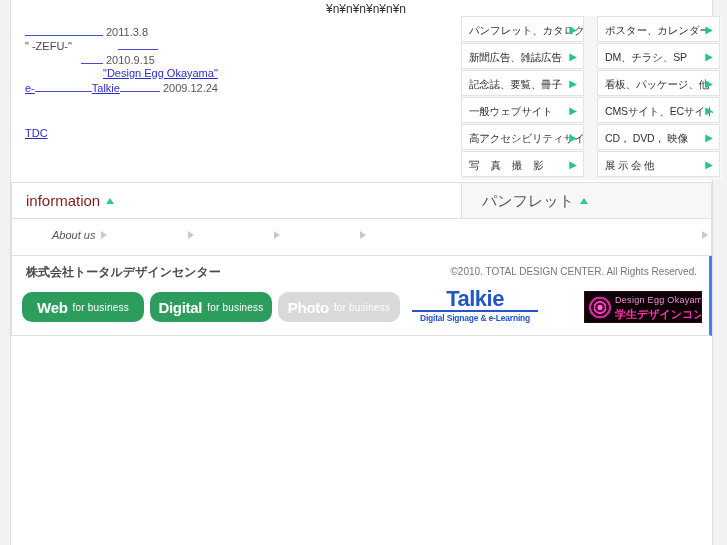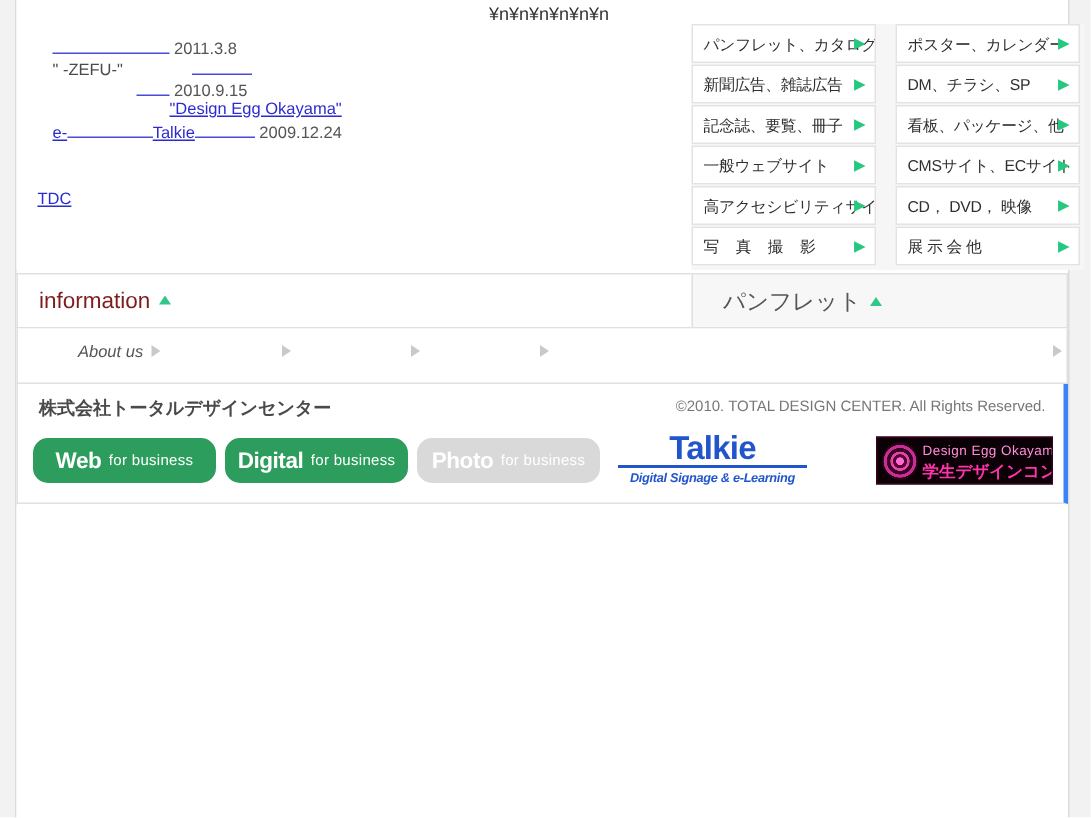--- a/index.html
+++ b/index.html
@@ -61,21 +61,21 @@
     text-align: center;
     font-family: "Liberation Sans", sans-serif;
     font-size: 12px;
     color: #333333;
     letter-spacing: 0px;
   }
 
   
   .news {
     position: absolute;
-    left: 24px;
+    left: 14px;
     top: 24px;
     width: 420px;
   }
   .news-row {
     height: 14px;
     line-height: 14px;
     white-space: nowrap;
     font-size: 11px;
     color: #3a3a3a;
   }
@@ -317,21 +317,20 @@
     line-height: 21px;
     font-family: "Liberation Sans", sans-serif;
   }
   .talkie-rule {
     height: 2px;
     background: #2255cc;
     margin: 1px 0 1px 0;
   }
   .talkie-sub {
     font-size: 8.5px;
-    font-style: italic;
     font-weight: bold;
     color: #2255cc;
     letter-spacing: -0.2px;
     line-height: 10px;
   }
 
   .logo-egg {
     position: absolute;
     top: 291px;
     left: 584px;

